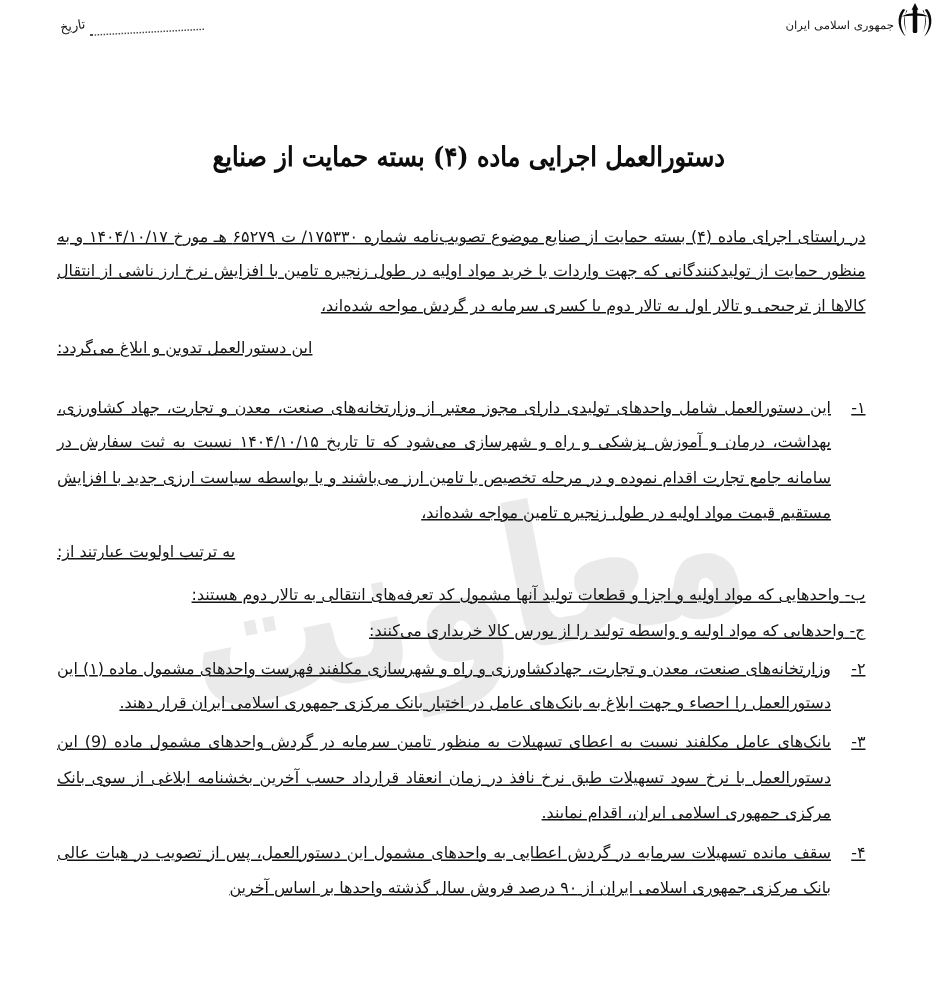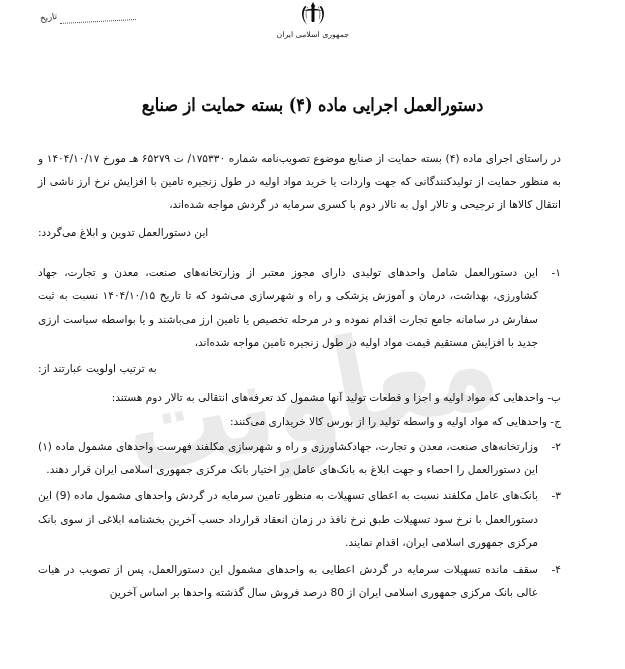--- a/index.html
+++ b/index.html
@@ -54,21 +54,21 @@
   
   #header {
     position: relative;
     height: 50px;
   }
   #emblem-block {
     position: absolute;
     left: 0; right: 0;
     top: 2px;
     display: flex;
-    flex-direction: column;
+    flex-direction: row;
     align-items: center;
   }
   #emblem-svg { display: block; }
   #emblem-caption {
     margin-top: 1px;
     font-size: 7.5px;
     color: #1a1a1a;
     font-family: "DejaVu Sans", "Liberation Sans", sans-serif;
     letter-spacing: 0.5px;
     transform: scaleX(1.04);
@@ -109,26 +109,27 @@
     color: #0d0d0d;
     letter-spacing: 0.3px;
     transform: scaleY(1.12);
     padding: 0 60px;
     line-height: 1.35;
   }
 
   
   #body-content {
     margin-top: 31px;
-    padding: 0 64px 0 38px;
+    padding: 0 48px 0 38px;
     font-size: 10.6px;
     line-height: 23.4px;
     color: #141414;
     text-align: justify;
     text-justify: inter-word;
+    text-decoration: underline;
   }
   .para {
     margin: 0 0 4.5px 0;
     text-align: justify;
   }
 
   
   .num-item {
     display: flex;
     flex-direction: row;
@@ -223,17 +224,17 @@
       <span class="num-text">وزارتخانه‌های صنعت، معدن و تجارت، جهادکشاورزی و راه و شهرسازی مکلفند فهرست واحدهای مشمول ماده (۱) این دستورالعمل را احصاء و جهت ابلاغ به بانک‌های عامل در اختیار بانک مرکزی جمهوری اسلامی ایران قرار دهند.</span>
     </div>
 
     <div class="num-item">
       <span class="num-marker">۳-</span>
       <span class="num-text">بانک‌های عامل مکلفند نسبت به اعطای تسهیلات به منظور تامین سرمایه در گردش واحدهای مشمول ماده (9) این دستورالعمل با نرخ سود تسهیلات طبق نرخ نافذ در زمان انعقاد قرارداد حسب آخرین بخشنامه ابلاغی از سوی بانک مرکزی جمهوری اسلامی ایران، اقدام نمایند.</span>
     </div>
 
     <div class="num-item">
       <span class="num-marker">۴-</span>
-      <span class="num-text">سقف مانده تسهیلات سرمایه در گردش اعطایی به واحدهای مشمول این دستورالعمل، پس از تصویب در هیات عالی بانک مرکزی جمهوری اسلامی ایران از 80 درصد فروش سال گذشته واحدها بر اساس آخرین</span>
+      <span class="num-text">سقف مانده تسهیلات سرمایه در گردش اعطایی به واحدهای مشمول این دستورالعمل، پس از تصویب در هیات عالی بانک مرکزی جمهوری اسلامی ایران از ۹۰ درصد فروش سال گذشته واحدها بر اساس آخرین</span>
     </div>
 
   </div>
 </div>
 
 </body></html>

